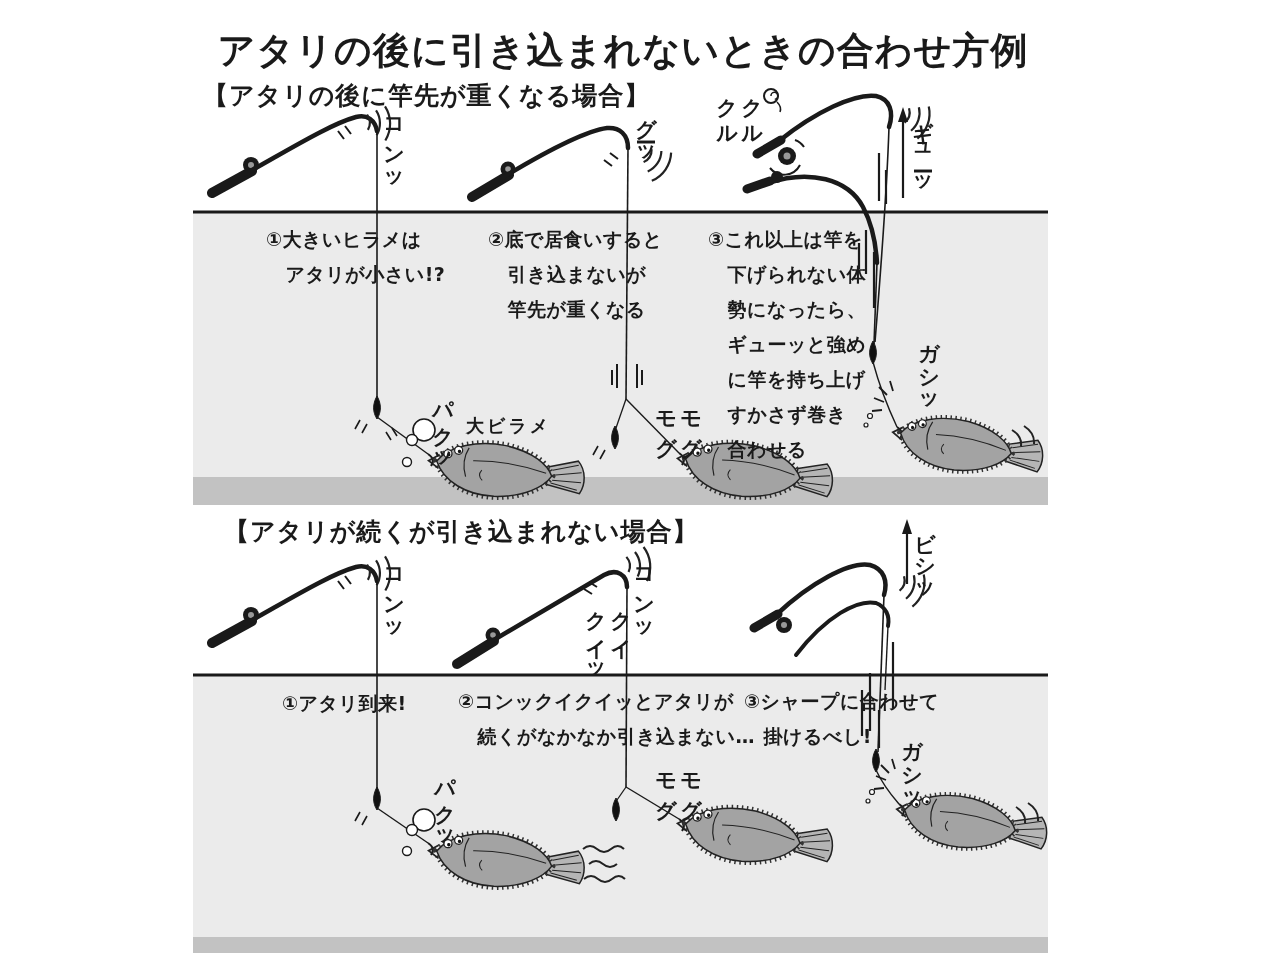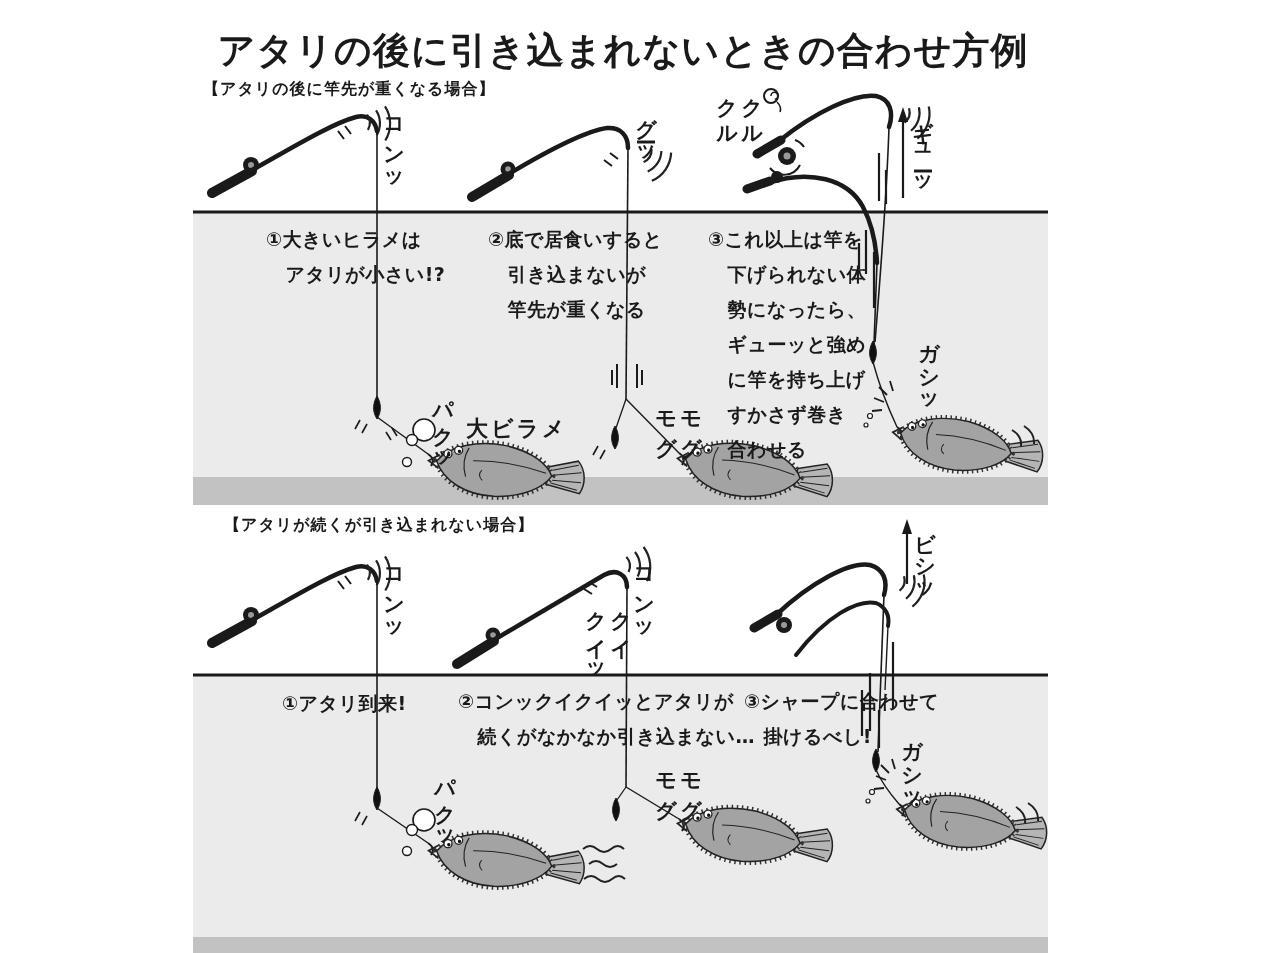--- a/index.html
+++ b/index.html
@@ -1,26 +1,26 @@
 <!DOCTYPE html>
 <html><head>
 <meta charset="utf-8">
 <style>
   html,body{margin:0;padding:0;background:#fff;}
   .stage{position:relative;width:1188px;height:953px;background:#fff;overflow:hidden;
          font-family:"DejaVu Sans",sans-serif;color:#1a1a1a;}
   svg.art{position:absolute;left:0;top:0;}
   .title{position:absolute;left:193px;top:26px;width:860px;text-align:center;
          font-size:37px;font-weight:900;letter-spacing:1px;white-space:nowrap;}
-  .sec-header{position:absolute;font-size:16px;font-weight:800;letter-spacing:1px;white-space:nowrap;}
+  .sec-header{position:absolute;font-size:25px;font-weight:800;letter-spacing:1px;white-space:nowrap;}
   .caption{position:absolute;font-size:19px;font-weight:700;line-height:35px;
            white-space:pre-line;letter-spacing:.5px;}
   .vlabel{position:absolute;writing-mode:vertical-rl;text-orientation:upright;
           font-size:21px;font-weight:700;line-height:25px;letter-spacing:3px;white-space:pre-line;}
-  .hlabel{position:absolute;font-size:22px;font-weight:700;letter-spacing:3px;white-space:nowrap;}
+  .hlabel{position:absolute;font-size:18px;font-weight:700;letter-spacing:3px;white-space:nowrap;}
 </style>
 </head>
 <body>
 
 <div class="stage">
 
 <svg class="art" width="1280" height="953" viewBox="0 0 1280 953">
   <defs>
 
     <g id="fish">

